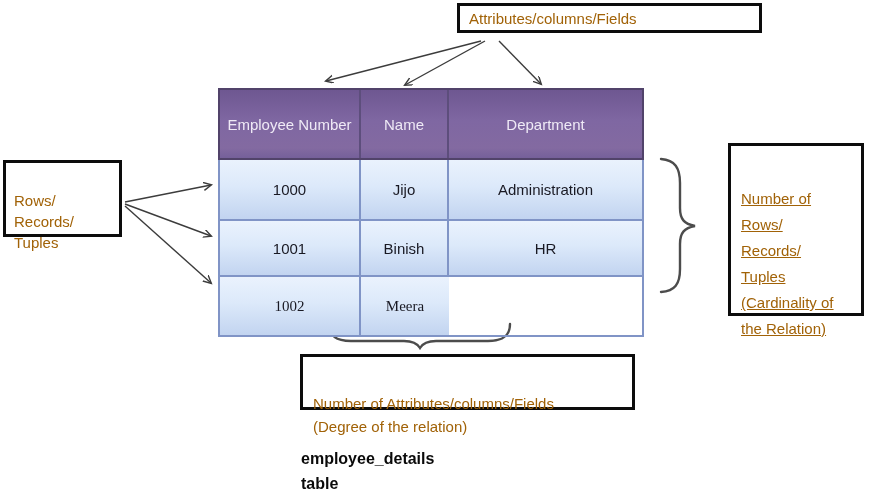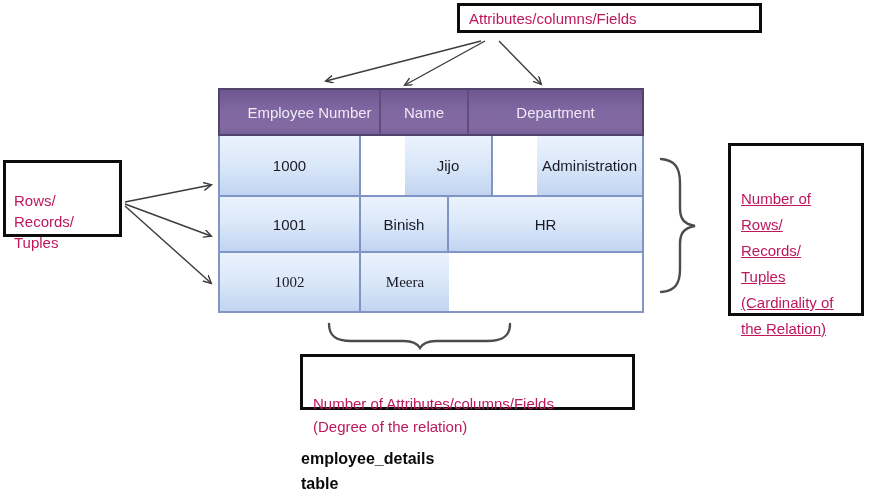--- a/index.html
+++ b/index.html
@@ -20,21 +20,21 @@
     left: 0; top: 0;
     width: 869px; height: 504px;
     pointer-events: none;
   }
   .anno-box {
     position: absolute;
     background: #ffffff;
     border: 3px solid #0c0c0c;
     font-size: 15px;
     line-height: 19px;
-    color: #be185d;
+    color: #a16207;
     white-space: pre-line;
   }
   .box-top {
     left: 457px; top: 3px; width: 305px; height: 30px;
     display: flex; align-items: center;
     padding-left: 9px;
   }
   .box-left {
     left: 3px; top: 160px; width: 119px; height: 77px;
     padding: 6px 0 0 8px;
@@ -52,45 +52,44 @@
     line-height: 23px;
   }
   
   .dbtable {
     position: absolute;
     left: 218px; top: 88px; width: 426px;
   }
   .dbtable-header {
     display: grid;
     grid-template-columns: 141px 88px auto;
-    height: 48px;
+    height: 72px;
     border: 2px solid #51436a;
     background: linear-gradient(180deg, #6e5791 0%, #7f67a2 45%, #836aa1 85%, #75609a 100%);
-    padding-left: 20px;
   }
   .header-cell {
     display: flex;
     align-items: center;
     justify-content: center;
     text-align: center;
     color: #efeaf6;
     font-size: 15px;
     line-height: 19px;
     border-right: 2px solid #5d4e7c;
     padding: 0 6px;
   }
   .header-cell:last-child { border-right: none; }
   .dbtable-row {
     display: grid;
     grid-template-columns: 141px 88px auto;
     border-left: 2px solid #8094c6;
     border-right: 2px solid #8094c6;
     border-bottom: 2px solid #8094c6;
   }
-  .row-1 { height: 61px; gap: 44px; }
+  .row-1 { height: 61px; }
   .row-2 { height: 56px; }
   .row-3 { height: 60px; font-family: Liberation Serif, serif; }
   .body-cell {
     display: flex;
     align-items: center;
     justify-content: center;
     text-align: center;
     color: #191923;
     font-size: 15px;
     border-right: 2px solid #8094c6;

